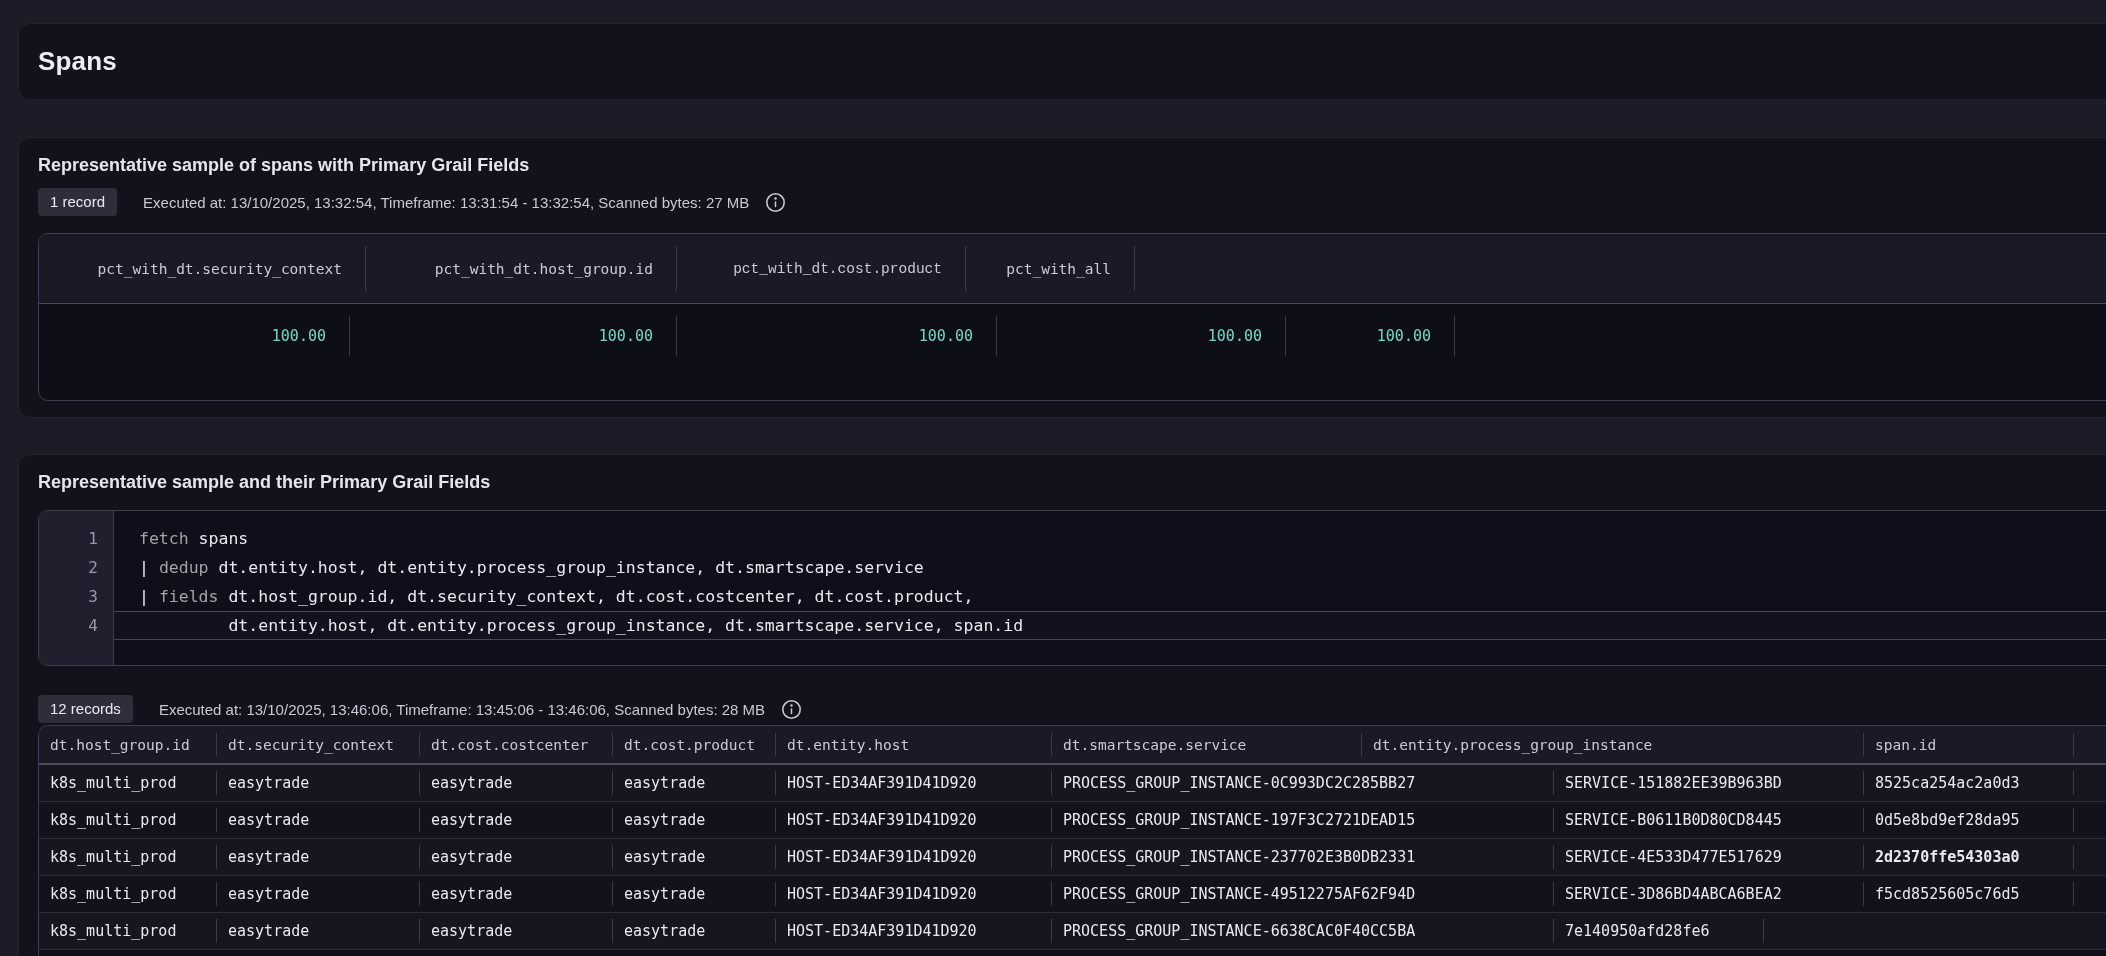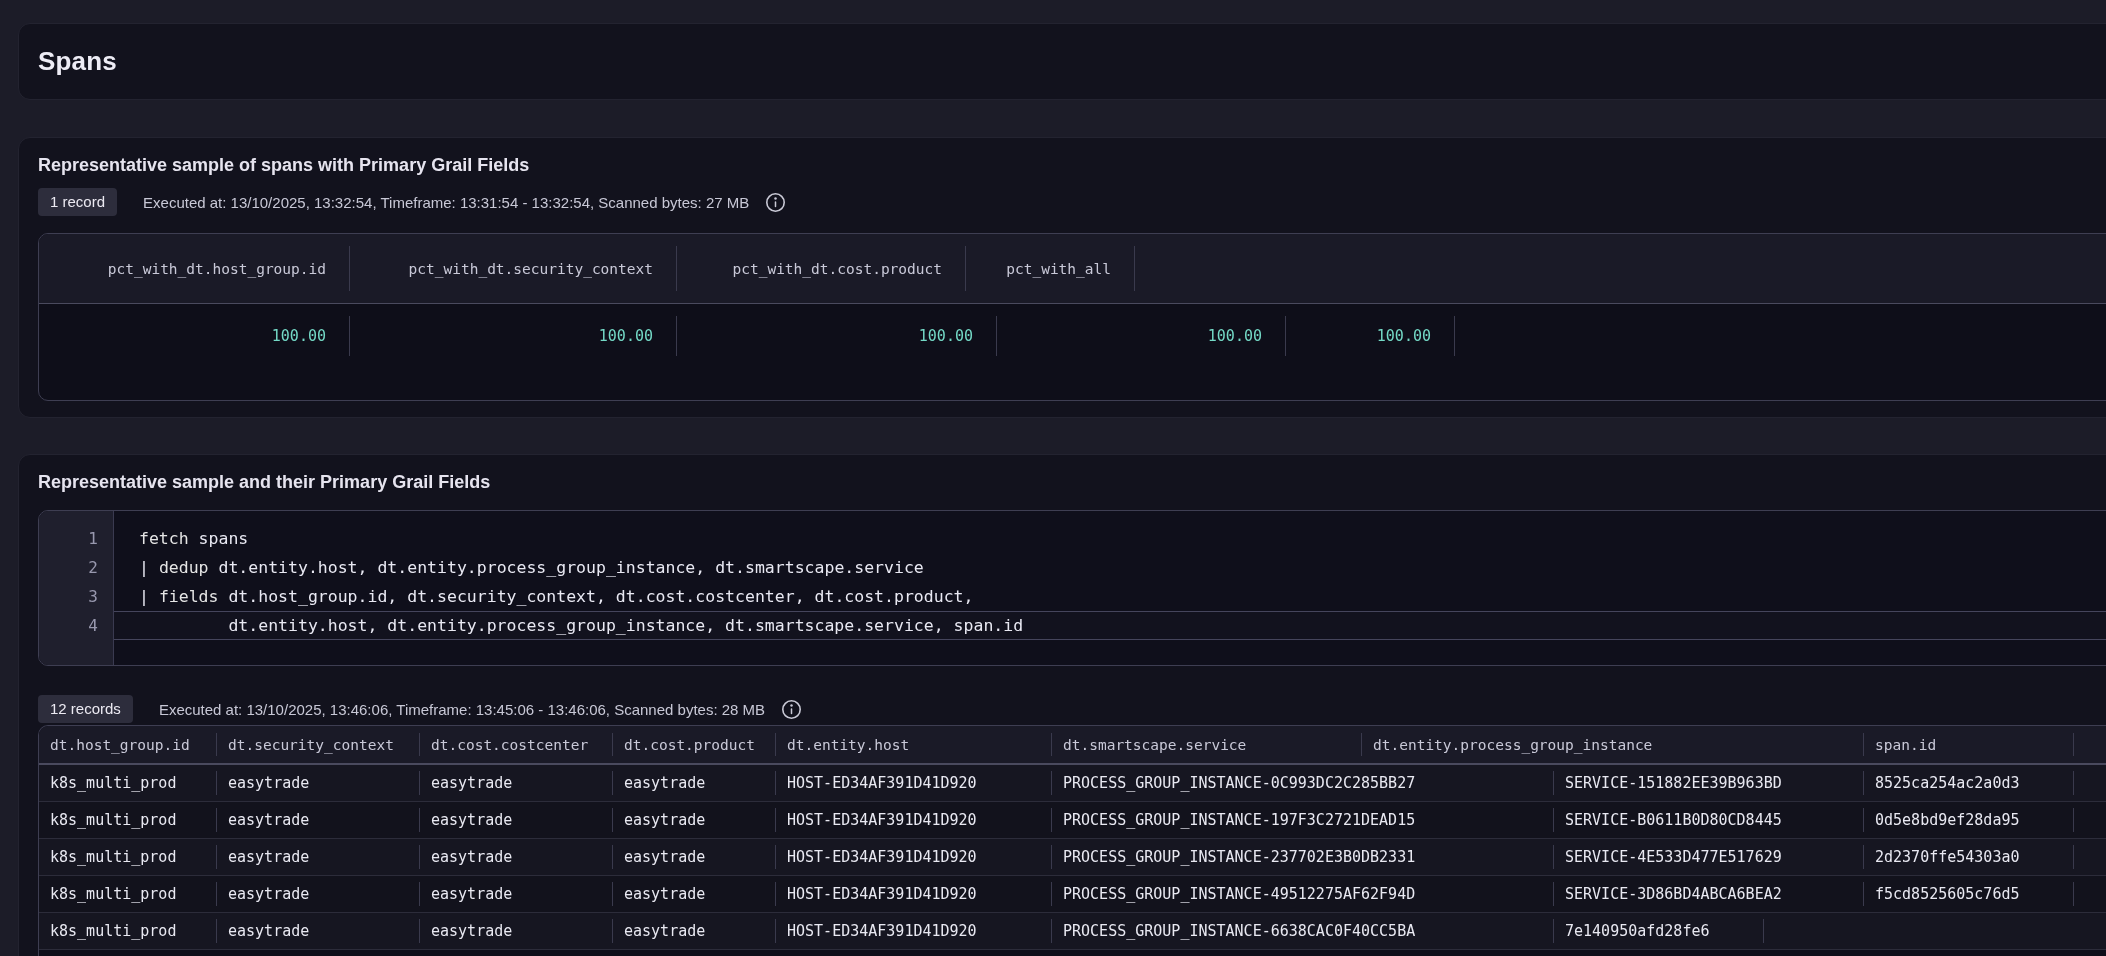--- a/index.html
+++ b/index.html
@@ -82,21 +82,21 @@
   .code-area { flex:1 1 auto; padding-top:13px; cursor:text; }
   .code-line {
     height:29px; line-height:29px; padding-left:25px;
     font-family:"DejaVu Sans Mono", monospace; font-size:16.5px;
     color:#e9e9f3; white-space:pre;
   }
   .code-line.current {
     box-shadow: inset 0 1px 0 #45455c, inset 0 -1px 0 #45455c;
     background:rgba(255,255,255,0.015);
   }
-  .tok-kw { color:#e5e5e5; }
+  .tok-kw { color:#a3a3a3; }
 </style>
 </head>
 <body>
 
 <div class="card" id="card-title">
   <div class="page-title">Spans</div>
 </div>
 
 <div class="card" id="card-section1">
   <div class="section-pad">
@@ -108,23 +108,23 @@
     <span class="info-icon">
       <svg width="21" height="21" viewBox="0 0 21 21">
         <circle cx="10.5" cy="10.5" r="8.7" fill="none" stroke="#c9c9d6" stroke-width="1.6"></circle>
         <circle cx="10.5" cy="6.6" r="1.25" fill="#c9c9d6"></circle>
         <rect x="9.75" y="9.2" width="1.5" height="6.1" rx="0.75" fill="#c9c9d6"></rect>
       </svg>
     </span>
   </div>
   <div class="dtable align-right" id="table1">
     <div class="thead">
+        <div class="th" style="flex: 0 0 327px;">pct_with_dt.security_context</div>
         <div class="th" style="flex: 0 0 311px;">pct_with_dt.host_group.id</div>
-        <div class="th" style="flex: 0 0 327px;">pct_with_dt.security_context</div>
-        <div class="th" style="flex: 0 0 289px;">pct_with_dt.cost.product</div>
+        <div class="th" style="flex: 0 0 289px; font-family: Liberation Mono, monospace;">pct_with_dt.cost.product</div>
         <div class="th" style="flex: 0 0 169px;">pct_with_all</div>
         <div class="th filler"></div>
       </div>
     <div class="tbody">
         <div class="tr">
           <div class="td" style="flex: 0 0 311px;">100.00</div>
           <div class="td" style="flex: 0 0 327px;">100.00</div>
           <div class="td" style="flex: 0 0 320px;">100.00</div>
           <div class="td" style="flex: 0 0 289px;">100.00</div>
           <div class="td" style="flex: 0 0 169px;">100.00</div>
@@ -202,21 +202,21 @@
           <div class="td filler"></div>
         </div>
         <div class="tr">
           <div class="td" style="flex: 0 0 178px;">k8s_multi_prod</div>
           <div class="td" style="flex: 0 0 203px;">easytrade</div>
           <div class="td" style="flex: 0 0 193px;">easytrade</div>
           <div class="td" style="flex: 0 0 163px;">easytrade</div>
           <div class="td" style="flex: 0 0 276px;">HOST-ED34AF391D41D920</div>
           <div class="td" style="flex: 0 0 502px;">PROCESS_GROUP_INSTANCE-237702E3B0DB2331</div>
           <div class="td" style="flex: 0 0 310px;">SERVICE-4E533D477E517629</div>
-          <div class="td" style="flex: 0 0 210px;">2d2370ffe54303a0</div>
+          <div class="td" style="flex: 0 0 210px; font-weight: bold;">2d2370ffe54303a0</div>
           <div class="td filler"></div>
         </div>
         <div class="tr">
           <div class="td" style="flex: 0 0 178px;">k8s_multi_prod</div>
           <div class="td" style="flex: 0 0 203px;">easytrade</div>
           <div class="td" style="flex: 0 0 193px;">easytrade</div>
           <div class="td" style="flex: 0 0 163px;">easytrade</div>
           <div class="td" style="flex: 0 0 276px;">HOST-ED34AF391D41D920</div>
           <div class="td" style="flex: 0 0 502px; text-align: center;">PROCESS_GROUP_INSTANCE-49512275AF62F94D</div>
           <div class="td" style="flex: 0 0 310px;">SERVICE-3D86BD4ABCA6BEA2</div>

